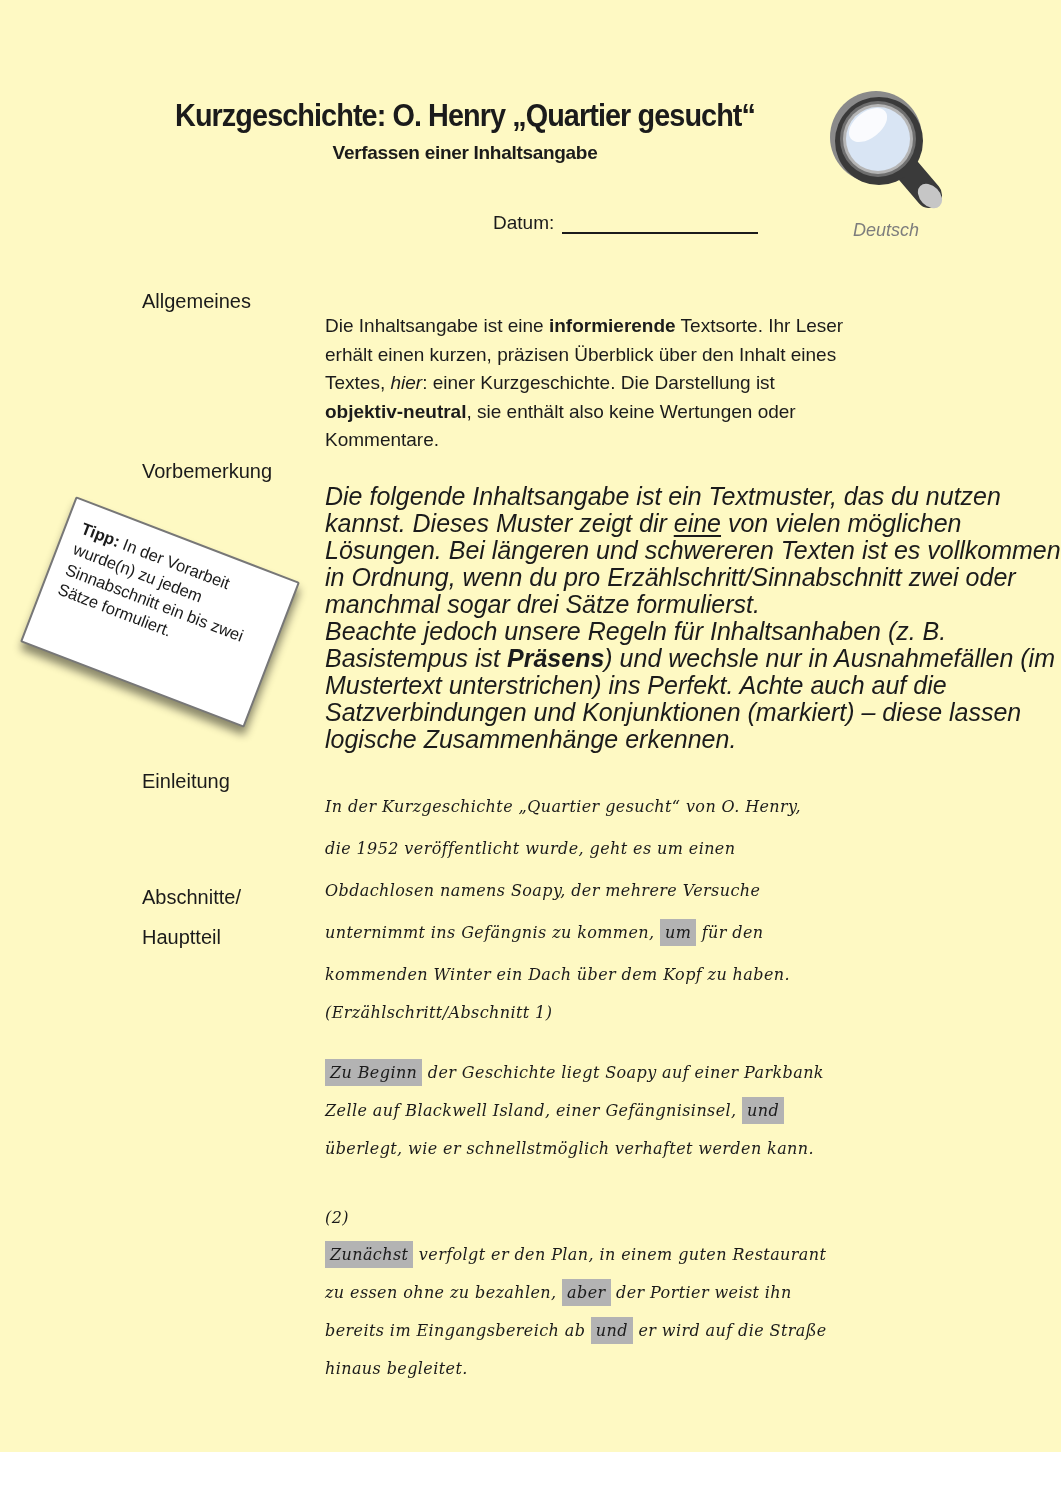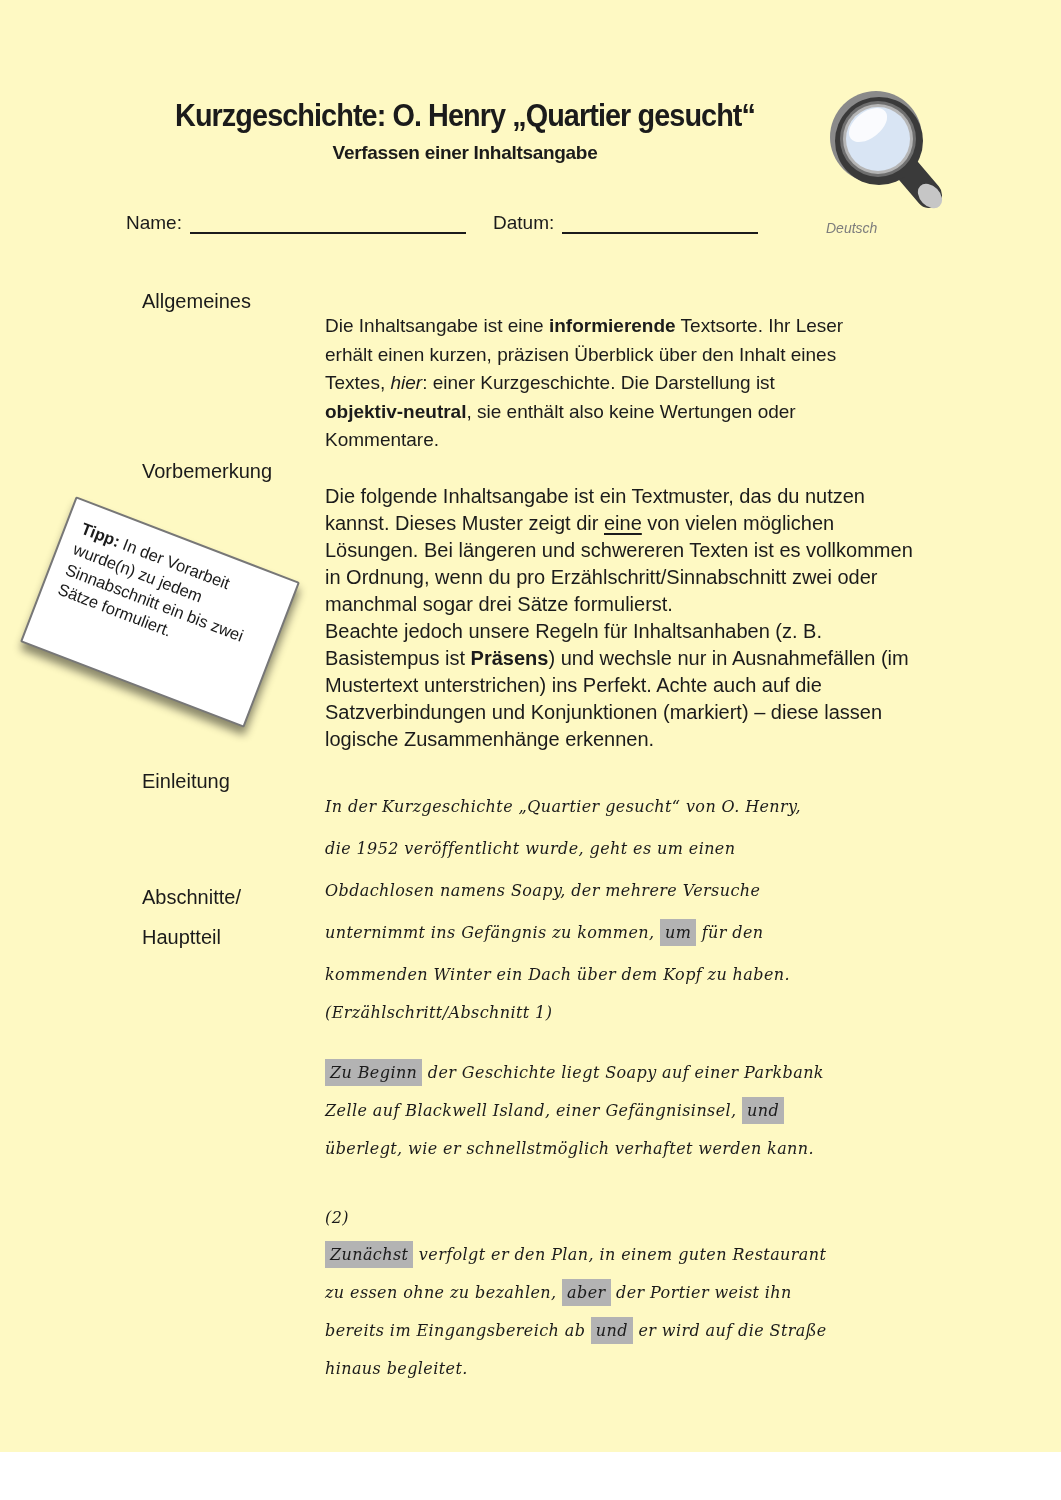--- a/index.html
+++ b/index.html
@@ -7,33 +7,33 @@
   .page{
     position:relative;width:1061px;height:1452px;background:#fef9c3;
     font-family:"Liberation Sans",sans-serif;color:#1b1b1b;overflow:hidden;
   }
   
   .title-block{position:absolute;left:90px;top:99px;width:750px;text-align:center;}
   .title{font-size:31px;font-weight:bold;letter-spacing:-1px;white-space:nowrap;
          transform:scaleX(.93);transform-origin:center;line-height:1.1;}
   .subtitle{font-size:19px;font-weight:bold;letter-spacing:-0.3px;margin-top:9px;text-align:center;}
   .logo{position:absolute;left:826px;top:78px;width:120px;height:140px;}
-  .logo-caption{position:absolute;left:826px;top:220px;width:120px;
-                font-style:italic;font-size:14px;color:#7d7d7d;}
+  .logo-caption{position:absolute;left:826px;top:220px;width:120px;text-align:center;
+                font-style:italic;font-size:18px;color:#7d7d7d;}
   
   .name-field{position:absolute;left:126px;top:212px;font-size:19px;}
   .datum-field{position:absolute;left:493px;top:212px;font-size:19px;}
   .blank-line{display:inline-block;border-bottom:2px solid #1b1b1b;height:19px;
               vertical-align:bottom;margin-left:8px;}
   .blank-name{width:276px;} .blank-datum{width:196px;}
   
   .sec-h{position:absolute;left:142px;font-size:20px;font-weight:normal;line-height:40px;}
   .sec-b{position:absolute;left:325px;width:600px;margin-top:34px;}
   .plain{font-size:19px;line-height:28.5px;}
-  .plain-sm{font-size:20px;line-height:27px;}
+  .plain-sm{font-size:25px;line-height:27px;font-style:italic;}
   .hand{font-family:"DejaVu Serif",serif;font-style:italic;font-size:16px;
         letter-spacing:0.4px;}
   .lh-wide{line-height:42px;} .lh-mid{line-height:38px;}
   .sec-b .tl{white-space:nowrap;}
   .seg{}
   .b{font-weight:bold;} .i{font-style:italic;}
   .u{text-decoration:underline;text-underline-offset:3px;}
   .hl{background:var(--hl-color);padding:2px 4px;}
   .hand .hl{padding:4px 5px;}
   
@@ -63,23 +63,20 @@
       <circle cx="50" cy="59" r="46" fill="#8a8a8a"></circle>
       <circle cx="53" cy="63" r="44" fill="#3a3a3a"></circle>
       <circle cx="52" cy="61" r="38" fill="#6f6f6f"></circle>
       <circle cx="52" cy="61" r="35" fill="#b5b5b5"></circle>
       <circle cx="52" cy="61" r="32" fill="#d9e5f4"></circle>
       <ellipse cx="42" cy="47" rx="22" ry="13" transform="rotate(-38 42 47)" fill="#ffffff" opacity="0.85"></ellipse>
     </svg>
   </span>
   <div class="logo-caption">Deutsch</div>
 
-  <div class="name-field">
-    <span>Name:</span><span class="blank-line blank-name"></span>
-  </div>
   <div class="datum-field">
     <span>Datum:</span><span class="blank-line blank-datum"></span>
   </div>
 
   <div class="sec-h" style="top:281px">Allgemeines</div>
   <div class="sec-b plain" style="top:278px">
       <div class="tl"><span class="seg">Die Inhaltsangabe ist eine </span><span class="seg b">informierende</span><span class="seg"> Textsorte. Ihr Leser</span></div>
       <div class="tl"><span class="seg">erhält einen kurzen, präzisen Überblick über den Inhalt eines</span></div>
       <div class="tl"><span class="seg">Textes, </span><span class="seg i">hier</span><span class="seg">: einer Kurzgeschichte. Die Darstellung ist</span></div>
       <div class="tl"><span class="seg b">objektiv-neutral</span><span class="seg">, sie enthält also keine Wertungen oder</span></div>

